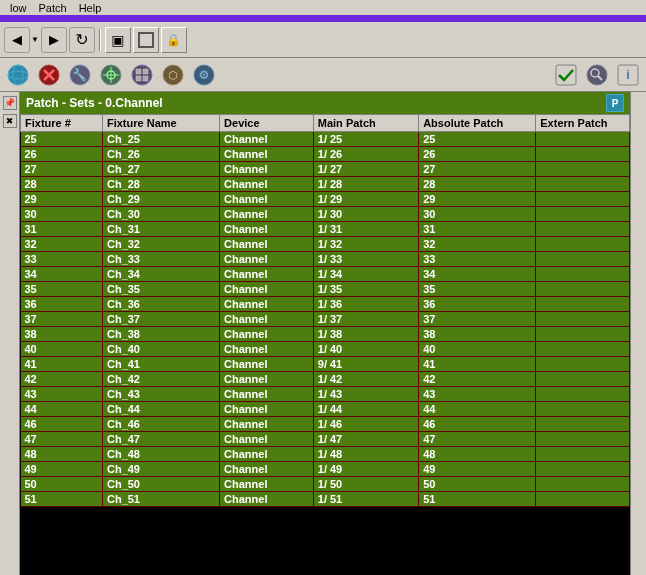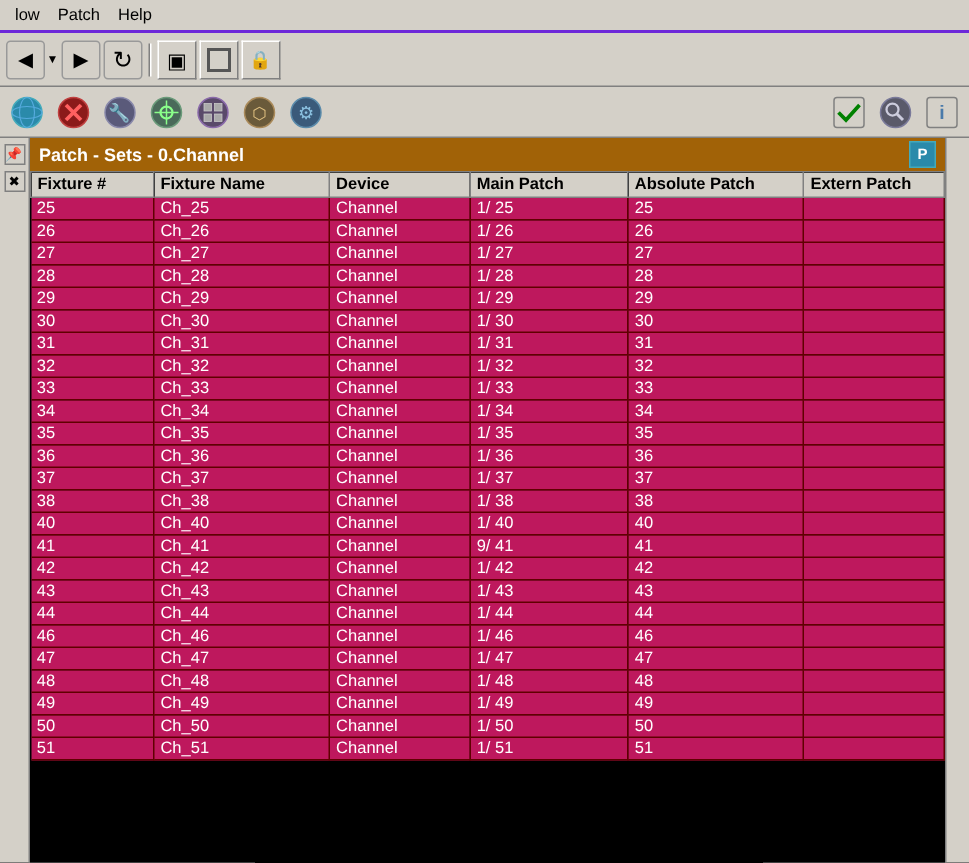--- a/index.html
+++ b/index.html
@@ -8,21 +8,21 @@
       font-family: Arial, sans-serif;
       font-size: 11px;
       width: 646px;
       height: 575px;
       overflow: hidden;
     }
 
     
     .menu-bar {
       background: #d4d0c8;
-      border-bottom: 2px solid #6d28d9;
+      border-bottom: 7px solid #6d28d9;
       display: flex;
       align-items: center;
       padding: 2px 4px;
       height: 22px;
     }
     .menu-item {
       padding: 2px 6px;
       cursor: pointer;
       font-size: 11px;
       color: #000;
@@ -126,21 +126,21 @@
     .main-content {
       flex: 1;
       display: flex;
       flex-direction: column;
       background: #000;
       overflow: hidden;
     }
 
     
     .panel-title-bar {
-      background: #a16207;
+      background: #4d7c0f;
       color: #fff;
       padding: 3px 6px;
       font-size: 11px;
       font-weight: bold;
       display: flex;
       align-items: center;
       justify-content: space-between;
       height: 22px;
     }
     .panel-title-icon {
@@ -176,21 +176,22 @@
       text-align: left;
       font-size: 11px;
       font-weight: bold;
       color: #000;
       white-space: nowrap;
       position: sticky;
       top: 0;
       z-index: 1;
     }
     tbody tr {
-      background: #be185d;
+      background: #4d7c0f;
+      font-weight: bold;
     }
     tbody td {
       border-bottom: 1px solid #600000;
       border-right: 1px solid #600000;
       padding: 1px 4px;
       color: #fff;
       font-size: 11px;
       white-space: nowrap;
     }
 

